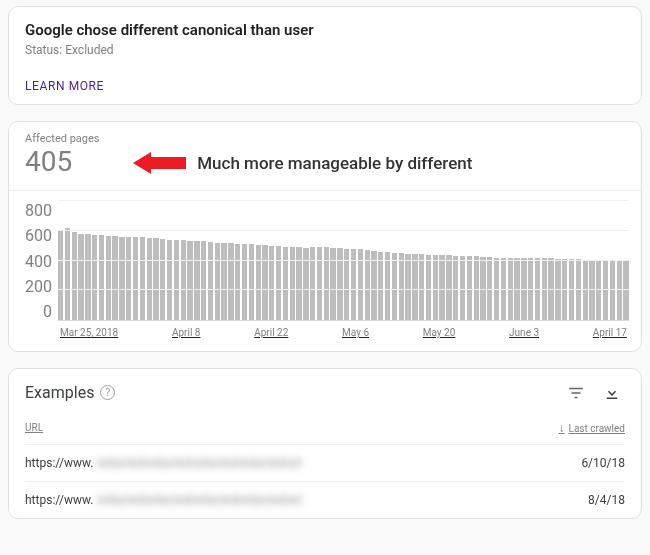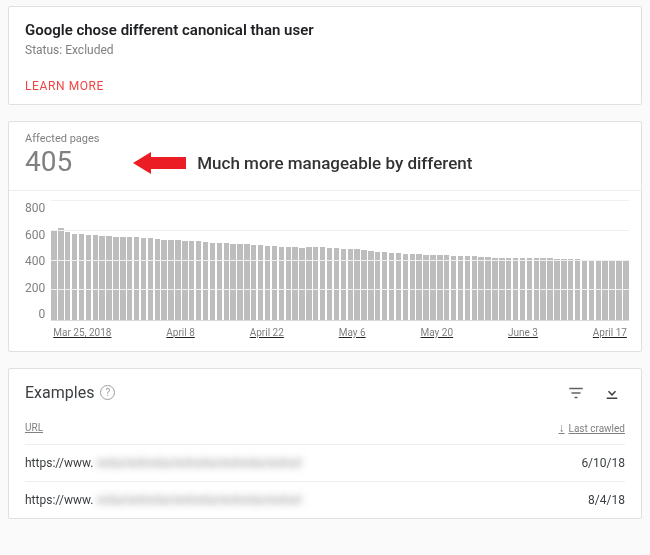--- a/index.html
+++ b/index.html
@@ -7,48 +7,48 @@
     font-family: Roboto, Arial, sans-serif;
     background: #fafafa;
     width: 650px;
     height: 555px;
     padding: 6px 8px;
     color: #202124;
   }
   .card {
     background: #fff;
     border: 1px solid #e0e0e0;
-    border-radius: 2px;
+    border-radius: 10px;
     margin-bottom: 16px;
   }
   
   .top-card { padding: 14px 16px 10px 16px; }
   .top-title { font-size: 15px; font-weight: 600; color: #202124; margin-bottom: 4px;}
   .top-status { font-size: 12px; color: #808080; margin-bottom: 18px; }
-  .learn-more { font-size: 12px; letter-spacing: 0.6px; color: #ef4444; cursor: pointer; display:inline-block;}
+  .learn-more { font-size: 12px; letter-spacing: 0.6px; color: #4c1d95; cursor: pointer; display:inline-block;}
   
   .chart-card { padding: 10px 12px 10px 12px; position: relative; }
   .aff-label { font-size: 11px; color: #808080; margin: 0 0 0 4px;}
   .aff-row { display:flex; align-items:center;gap:43px; }
   .aff-count { font-size: 28px; color: #808080; font-weight: 400; margin: 0 4px 8px 4px;}
   .annotation { display:flex; align-items:center; margin-left:14px; margin-bottom:6px;}
   .arrow { width:54px; height:22px; position:relative; margin-right:10px;}
   .arrow::before{
     content:""; position:absolute; left:0; top:0; width:0;height:0;
     border-top:11px solid transparent; border-bottom:11px solid transparent;
     border-right:18px solid #ec1c24;
   }
   .arrow::after{
     content:""; position:absolute; left:17px; top:5px; width:36px; height:12px; background:#ec1c24;
   }
   .ann-text{ font-size:17px; color:#333; font-weight:500;}
   .divider { height:1px; background:#eceff1; margin: 4px -12px 10px -12px;}
   .chart-area { display:flex; height:140px; }
   .y-axis { display:flex; flex-direction:column; justify-content:space-between; align-items:flex-end;
-            font-size:12px; color:#808080; padding:0 6px 0 4px; height:120px;}
+            font-size:16px; color:#808080; padding:0 6px 0 4px; height:120px;}
   .plot-wrap { flex:1; position:relative;text-decoration:underline; }
   .bars { display:flex; align-items:flex-end; height:120px; gap:1.5px; border-bottom:1px solid #dadada;
           border-top:0; position:relative;}
   .grid { position:absolute; left:0; right:0; height:1px; background:#f0f0f0;}
   .bar { flex:1; background:#bdbdbd; }
   .x-axis { display:flex; justify-content:space-between; font-size:10px; color:#808080; margin-top:6px; padding:0 2px;}
   
   .ex-card { padding: 14px 16px 0 16px; }
   .ex-head { display:flex; align-items:center; justify-content:space-between; margin-bottom:14px;}
   .ex-title-wrap { display:flex; align-items:center; gap:6px;}

